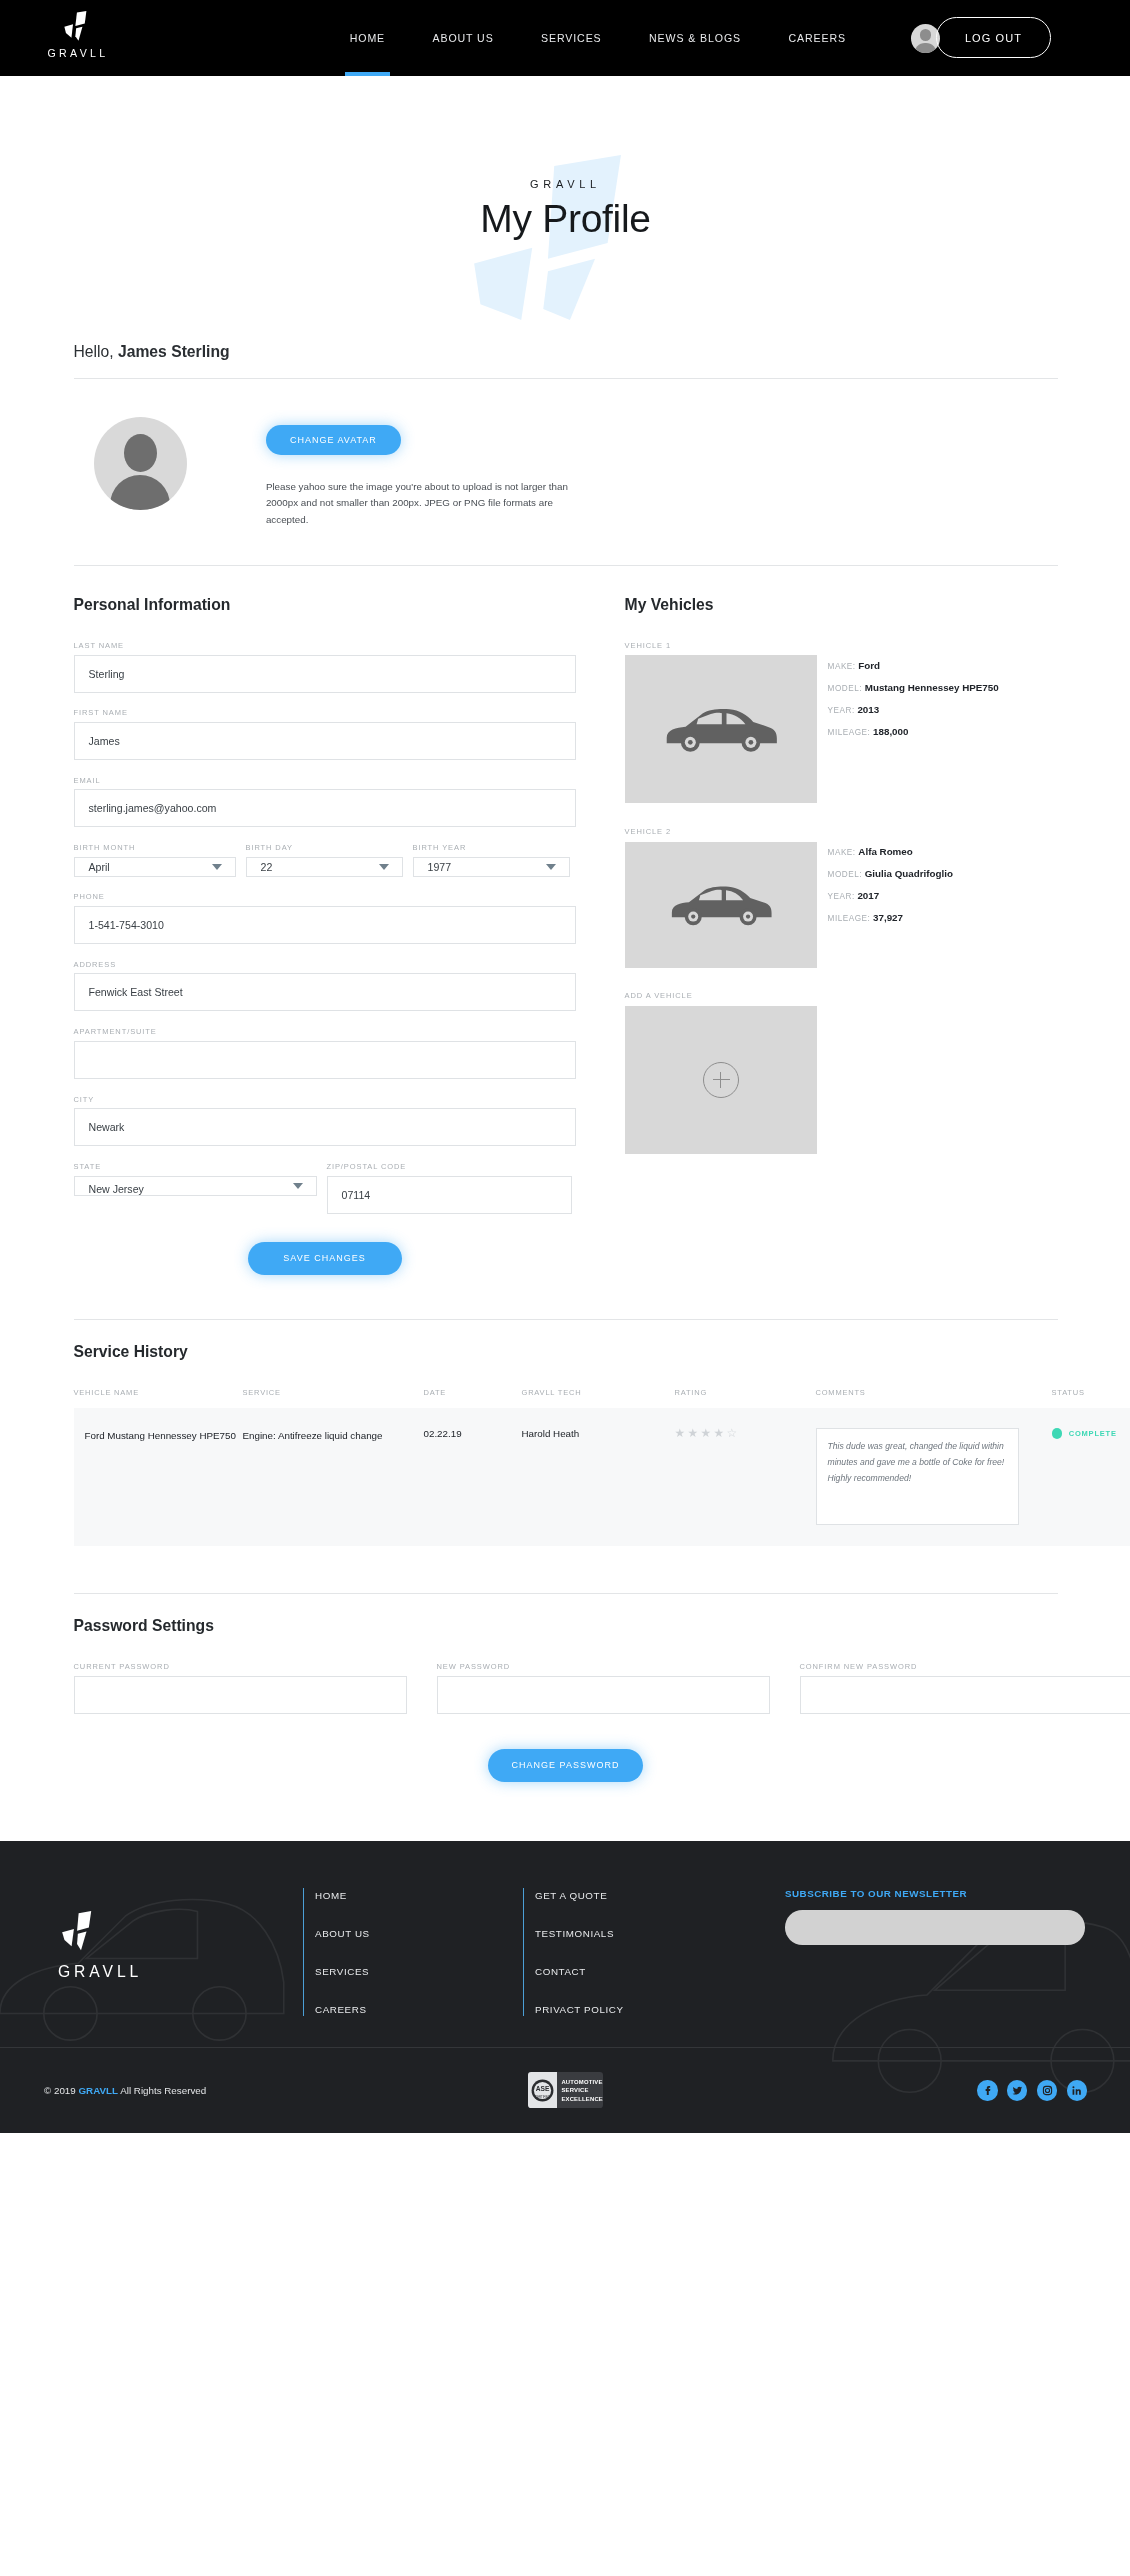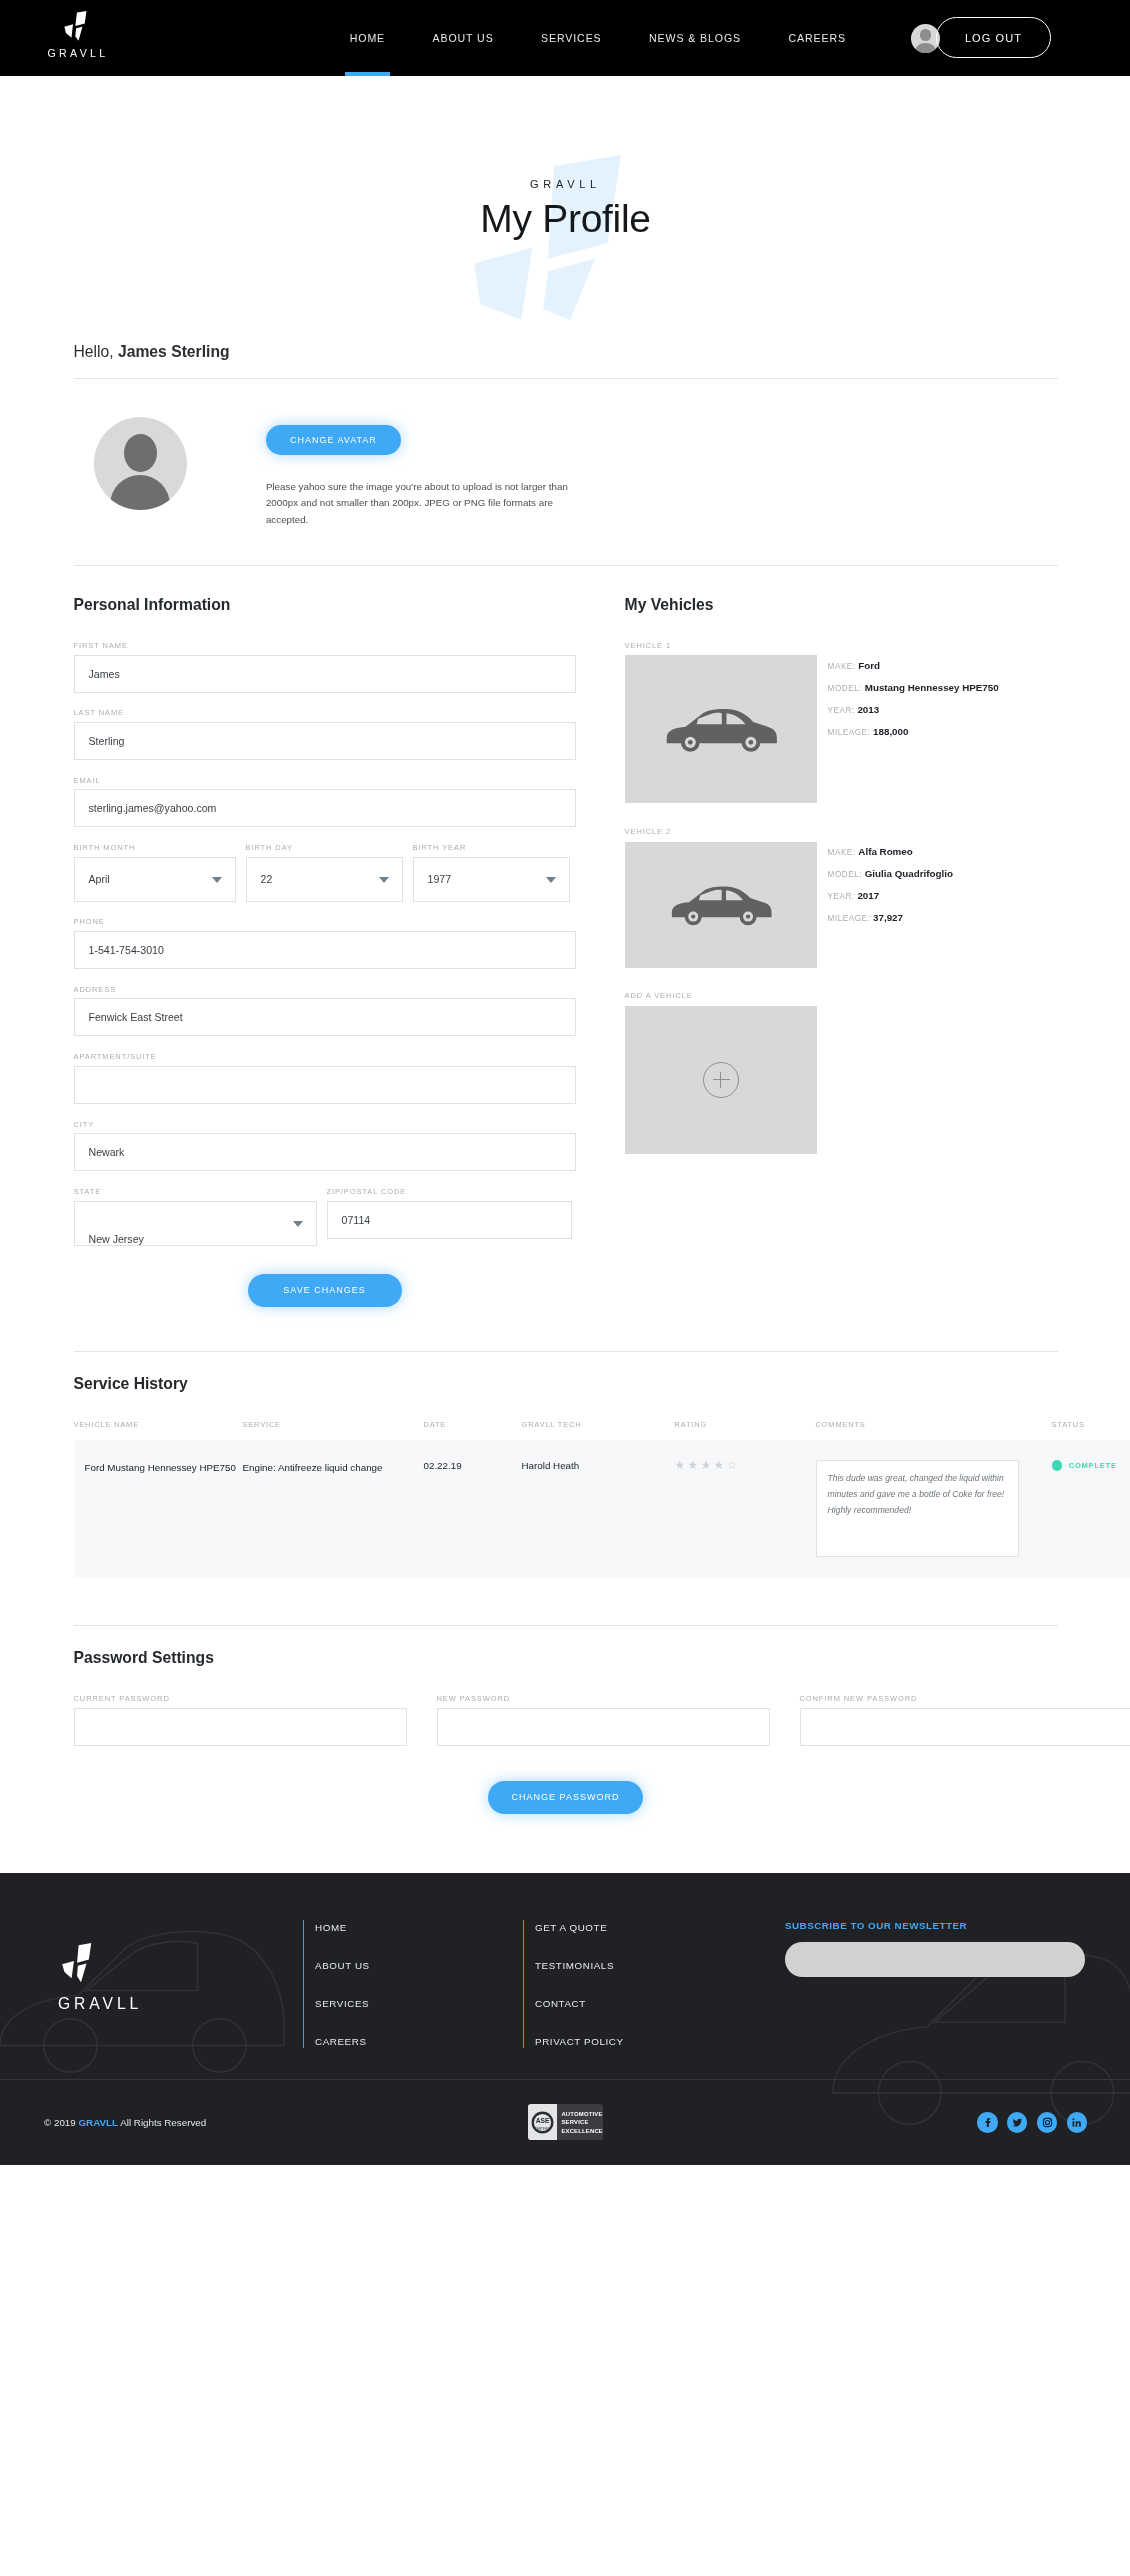--- a/index.html
+++ b/index.html
@@ -123,21 +123,21 @@
     display: block; margin-bottom: 4.7px;
   }
   .fbox {
     width: 502px; height: 38px; border: 0.8px solid #dfe2e5; background: #fff;
     display: flex; align-items: center; padding: 0 14px;
     font-size: 10.6px; color: #3a4046;
   }
   .frow { display: flex; gap: 10px; }
   .fsel {
     position: relative; display: flex; align-items: center;
-    border: 0.8px solid #dfe2e5; background: #fff; height: 45px;
+    border: 0.8px solid #dfe2e5; background: #fff; height: 20px;
     padding: 0 14px; font-size: 10.6px; color: #3a4046; cursor: pointer;
   }
   .caret {
     position: absolute; right: 12.6px; top: 50%; margin-top: -2.4px;
     width: 0; height: 0; border-left: 5.5px solid transparent;
     border-right: 5.5px solid transparent; border-top: 6.3px solid #70808c;
   }
   .w-month { width: 162px; }
   .w-day   { width: 157px; }
   .w-year  { width: 157px; }
@@ -297,27 +297,27 @@
     </div>
   </div>
   <div class="hr"></div>
 
   <div class="cols">
 
     <div class="col-left">
       <div class="sec-title">Personal Information</div>
 
       <div class="field">
+        <span class="flabel">LAST NAME</span>
+        <div class="fbox">Sterling</div>
+      </div>
+
+      <div class="field">
         <span class="flabel">FIRST NAME</span>
         <div class="fbox">James</div>
-      </div>
-
-      <div class="field">
-        <span class="flabel">LAST NAME</span>
-        <div class="fbox">Sterling</div>
       </div>
 
       <div class="field">
         <span class="flabel">EMAIL</span>
         <div class="fbox">sterling.james@yahoo.com</div>
       </div>
 
       <div class="field frow">
         <div>
           <span class="flabel">BIRTH MONTH</span>

